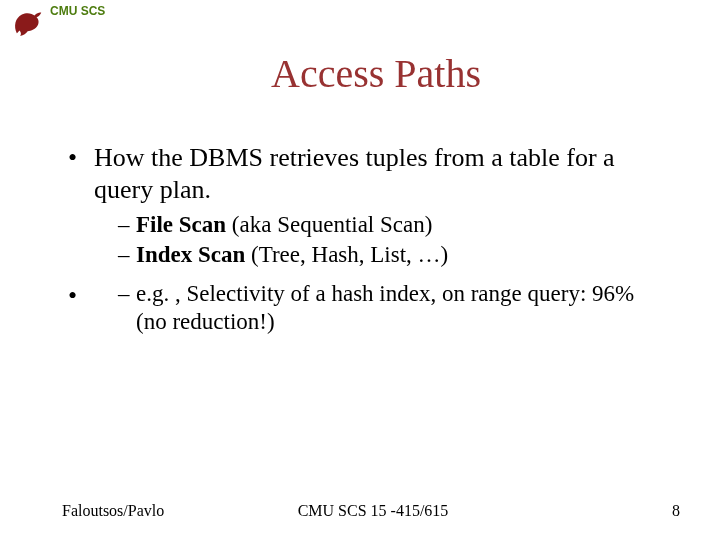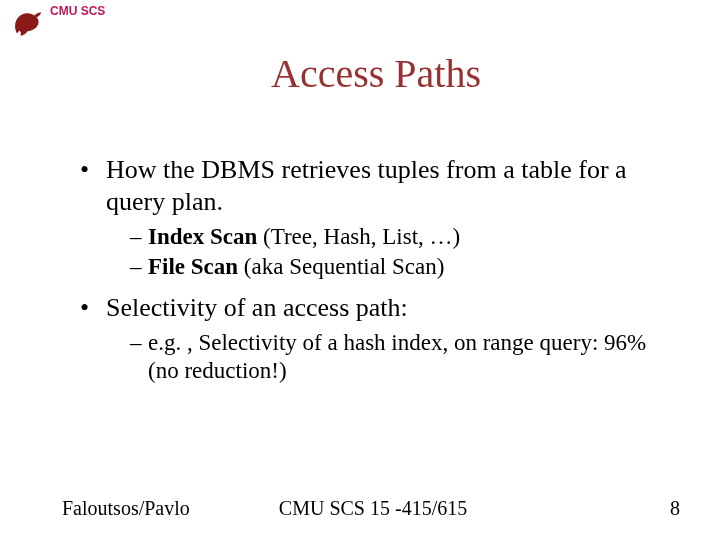--- a/index.html
+++ b/index.html
@@ -22,21 +22,21 @@
   }
   .logo {
     width: 34px;
     height: 34px;
     margin-right: 6px;
   }
   .header-label {
     font-family: Arial, Helvetica, sans-serif;
     font-size: 12px;
     font-weight: bold;
-    color: #be185d;
+    color: #4d7c0f;
     margin-top: -2px;
   }
   .title {
     position: absolute;
     top: 50px;
     left: 0;
     width: 100%;
     text-align: center;
     font-size: 40px;
     color: #983232;
@@ -46,21 +46,21 @@
   .body {
     position: absolute;
     top: 142px;
     left: 62px;
     right: 50px;
     font-size: 26px;
     line-height: 1.22;
   }
   ul.top {
     list-style: none;
-    margin: 12px;
+    margin: 0;
     padding: 0;
   }
   ul.top > li {
     position: relative;
     padding-left: 32px;
     margin-bottom: 8px;
   }
   ul.top > li::before {
     content: "•";
     position: absolute;
@@ -84,21 +84,21 @@
     position: absolute;
     left: 0;
     top: 0;
   }
   .bold { font-weight: bold; }
   .footer {
     position: absolute;
     bottom: 20px;
     left: 62px;
     right: 40px;
-    font-size: 20px;
+    font-size: 16px;
     display: flex;
     justify-content: space-between;
     align-items: baseline;
     gap: 44px;
   }
   .footer-center {
     position: absolute;
     left: 4px;
     right: 0;
     text-align: center;
@@ -121,29 +121,28 @@
 </div>
 
 <div class="title">Access Paths</div>
 
 <div class="body">
   <ul class="top">
     <li>
       <span>How the DBMS retrieves tuples from a table for a query plan.</span>
       <ul class="sub">
         <li>
-          <span class="bold">Index Scan</span><span> (Tree, Hash, List, …)</span>
+          <span class="bold">File Scan</span><span> (aka Sequential Scan)</span>
         </li>
         <li>
-          <span class="bold">File Scan</span><span> (aka Sequential Scan)</span>
+          <span class="bold">Index Scan</span><span> (Tree, Hash, List, …)</span>
         </li>
       </ul>
     </li>
     <li>
-      <span>Selectivity of an access path:</span>
       <ul class="sub">
         <li>e.g. , Selectivity of a hash index, on range query: 96% (no reduction!)</li>
       </ul>
     </li>
   </ul>
 </div>
 
 <div class="footer">
   <span class="footer-left">Faloutsos/Pavlo</span>
   <span class="footer-center">CMU SCS 15 -415/615</span>

